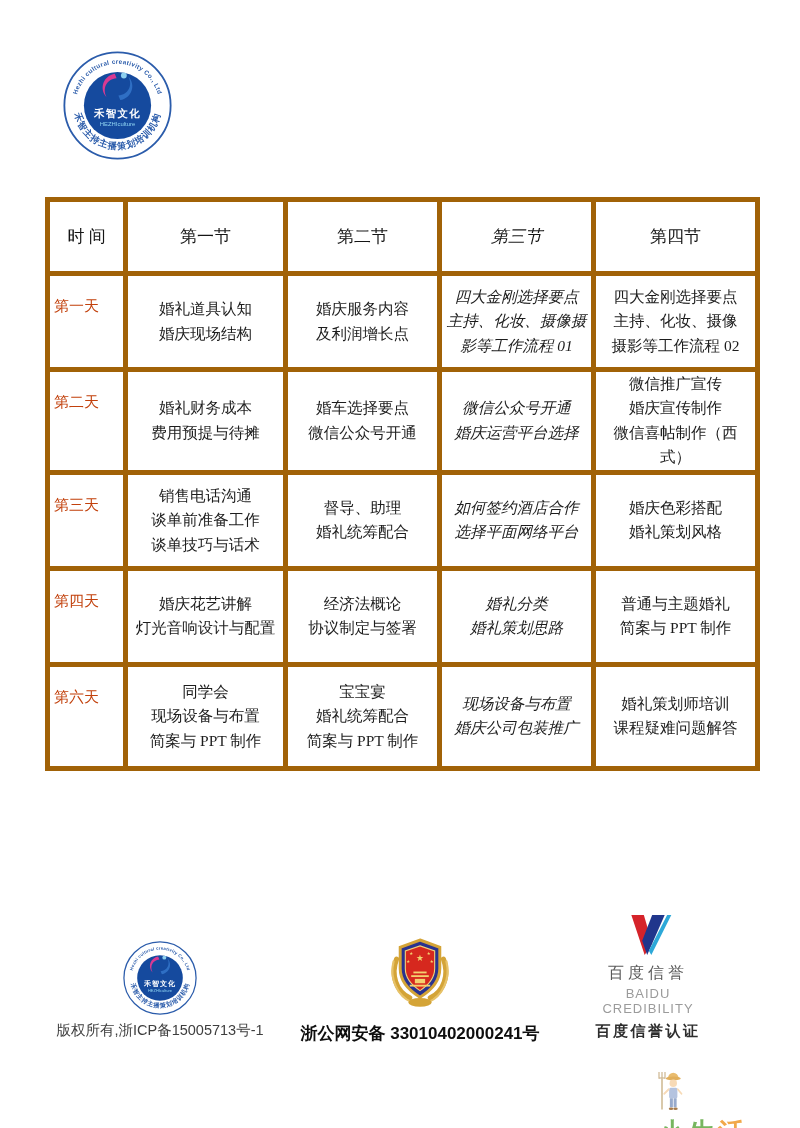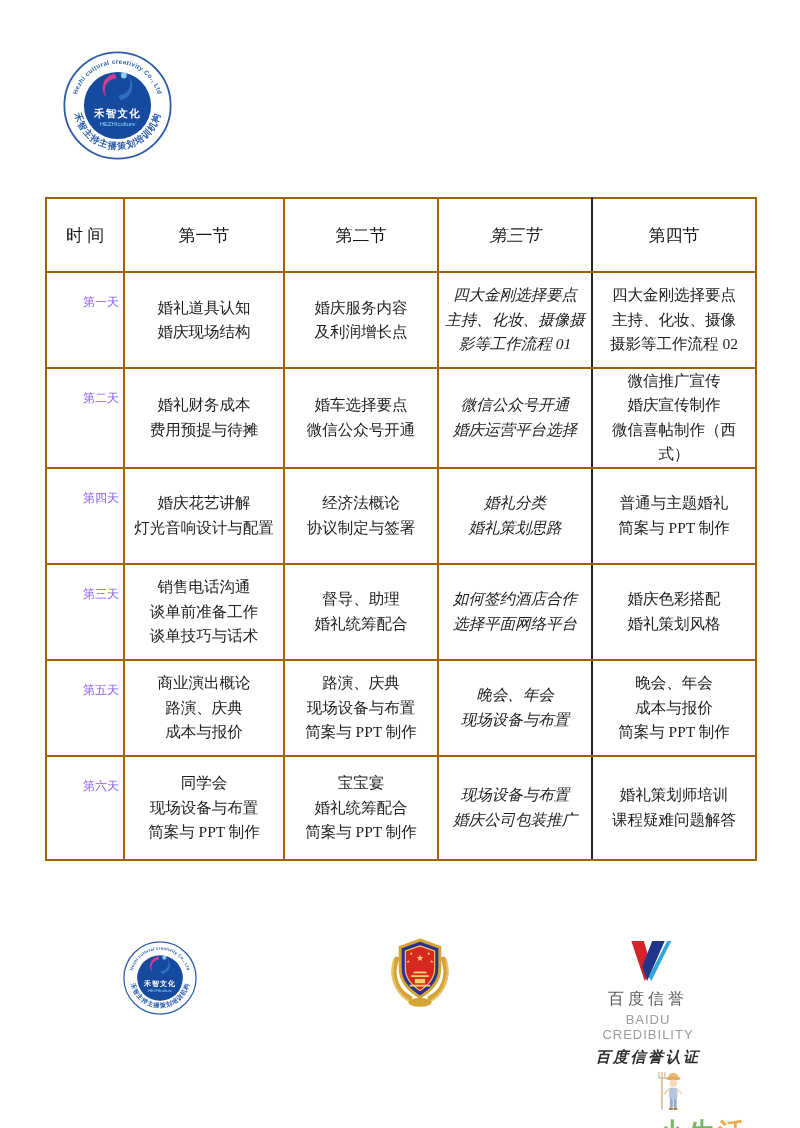--- a/index.html
+++ b/index.html
@@ -9,43 +9,43 @@
 
   
   .logo-large{position:absolute;left:63px;top:51px;width:109px;height:109px;}
   .page-title{position:absolute;left:175px;top:72px;width:570px;text-align:center;
               font-size:47px;font-weight:bold;letter-spacing:1px;color:#0c0c0c;
               font-family:"Liberation Serif", serif;}
 
   
   .course-table{position:absolute;left:45px;top:197px;width:710px;border-collapse:collapse;
                 table-layout:fixed;}
-  .course-table th,.course-table td{border:2px solid #a16207;padding:0 4px;}
+  .course-table th,.course-table td{border:5px solid #a16207;padding:0 4px;}
   .course-table th:nth-child(4),.course-table td:nth-child(4){border-right:2px solid #222;font-style:italic;}
   .course-table thead tr{height:74px;}
   .course-table thead th{font-size:17px;font-weight:normal;text-align:center;color:#151515;}
   .course-table tbody tr{height:96px;}
   .course-table tbody tr:last-child{height:104px;}
-  td.day{vertical-align:top;padding-top:21px;text-align:right;font-size:12px;color:#8b5cf6;}
+  td.day{vertical-align:top;padding-top:21px;text-align:left;font-size:15px;color:#c2410c;}
   td.course{vertical-align:middle;text-align:center;font-size:15.5px;line-height:1.58;
             white-space:pre-line;color:#1d1d1d;}
 
   
   .logo-small{position:absolute;left:123px;top:941px;width:74px;height:74px;}
   .icp-text{position:absolute;left:40px;top:1021px;width:240px;text-align:center;
             font-family:"Liberation Sans", sans-serif;font-size:14.5px;color:#3e3e3e;}
   .police-badge{position:absolute;left:387px;top:932px;width:66px;height:82px;}
   .police-text{position:absolute;left:300px;top:1022px;width:240px;text-align:center;
                font-family:"Liberation Sans", sans-serif;font-size:17px;font-weight:bold;color:#0e0e0e;}
-  .baidu-block{position:absolute;left:588px;top:936px;width:120px;text-align:center;
+  .baidu-block{position:absolute;left:588px;top:910px;width:120px;text-align:center;
                font-family:"Liberation Sans", sans-serif;}
   .baidu-logo{width:60px;height:50px;display:block;margin:0 auto;}
   .baidu-cn{font-size:16px;color:#5a5a5a;letter-spacing:4px;margin-top:3px;}
   .baidu-en{font-size:13px;color:#9b9b9b;letter-spacing:1px;margin-top:2px;}
-  .baidu-cert{font-size:15px;color:#2d2d2d;letter-spacing:2.5px;font-weight:600;margin-top:6px;font-style:italic;}
+  .baidu-cert{font-size:15px;color:#2d2d2d;letter-spacing:2.5px;font-weight:600;margin-top:6px;}
 
   
   .watermark{position:absolute;left:656px;top:1067px;width:144px;height:56px;display:flex;
              align-items:flex-start;opacity:0.92;flex-direction:column;}
   .farmer{width:30px;height:52px;flex:0 0 auto;}
   .wm-text{margin-left:2px;}
   .wm-title{font-family:"Liberation Sans", sans-serif;font-weight:bold;font-size:27px;
             line-height:1.1;letter-spacing:3px;white-space:nowrap;}
   .wm-green{color:#6cb052;}
   .wm-orange{color:#f0a13a;}
@@ -124,54 +124,40 @@
 费用预提与待摊</td>
           <td class="course">婚车选择要点
 微信公众号开通</td>
           <td class="course">微信公众号开通
 婚庆运营平台选择</td>
           <td class="course">微信推广宣传
 婚庆宣传制作
 微信喜帖制作（西式）</td>
         </tr>
         <tr>
-          <td class="day">第四天</td>
-          <td class="course">婚庆花艺讲解
-灯光音响设计与配置</td>
-          <td class="course">经济法概论
-协议制定与签署</td>
-          <td class="course">婚礼分类
-婚礼策划思路</td>
-          <td class="course">普通与主题婚礼
-简案与 PPT 制作</td>
-        </tr>
-        <tr>
           <td class="day">第三天</td>
           <td class="course">销售电话沟通
 谈单前准备工作
 谈单技巧与话术</td>
           <td class="course">督导、助理
 婚礼统筹配合</td>
           <td class="course">如何签约酒店合作
 选择平面网络平台</td>
           <td class="course">婚庆色彩搭配
 婚礼策划风格</td>
         </tr>
         <tr>
-          <td class="day">第五天</td>
-          <td class="course">商业演出概论
-路演、庆典
-成本与报价</td>
-          <td class="course">路演、庆典
-现场设备与布置
-简案与 PPT 制作</td>
-          <td class="course">晚会、年会
-现场设备与布置</td>
-          <td class="course">晚会、年会
-成本与报价
+          <td class="day">第四天</td>
+          <td class="course">婚庆花艺讲解
+灯光音响设计与配置</td>
+          <td class="course">经济法概论
+协议制定与签署</td>
+          <td class="course">婚礼分类
+婚礼策划思路</td>
+          <td class="course">普通与主题婚礼
 简案与 PPT 制作</td>
         </tr>
         <tr>
           <td class="day">第六天</td>
           <td class="course">同学会
 现场设备与布置
 简案与 PPT 制作</td>
           <td class="course">宝宝宴
 婚礼统筹配合
 简案与 PPT 制作</td>
@@ -179,39 +165,41 @@
 婚庆公司包装推广</td>
           <td class="course">婚礼策划师培训
 课程疑难问题解答</td>
         </tr>
       </tbody>
     </table>
 
   <svg class="logo-small">
     <use href="#hezhi-logo"></use>
   </svg>
+  <div class="icp-text">版权所有,浙ICP备15005713号-1</div>
 
   <svg class="police-badge" viewBox="0 0 90 100">
     <path d="M31 84 C12 75 5 52 13 31" stroke="#d4a437" stroke-width="7" fill="none" stroke-linecap="round"></path>
     <path d="M59 84 C78 75 85 52 77 31" stroke="#d4a437" stroke-width="7" fill="none" stroke-linecap="round"></path>
     <path d="M34 90 C14 82 3 57 9 34" stroke="#e7c268" stroke-width="3" fill="none" stroke-linecap="round"></path>
     <path d="M56 90 C76 82 87 57 81 34" stroke="#e7c268" stroke-width="3" fill="none" stroke-linecap="round"></path>
     <ellipse cx="45" cy="90" rx="16" ry="6" fill="#d4a437"></ellipse>
     <path d="M45 5 L72 15 L72 44 C72 62 60 74 45 83 C30 74 18 62 18 44 L18 15 Z" fill="#29338f" stroke="#d4a437" stroke-width="4"></path>
     <path d="M45 13 L65 20 L65 44 C65 57 56 67 45 74 C34 67 25 57 25 44 L25 20 Z" fill="#d6281e" stroke="#f2d077" stroke-width="1.5"></path>
     <text x="45" y="33" text-anchor="middle" font-size="12" fill="#f4d06f">★</text>
     <text x="33" y="26" text-anchor="middle" font-size="6" fill="#f4d06f">★</text>
     <text x="57" y="26" text-anchor="middle" font-size="6" fill="#f4d06f">★</text>
     <text x="29" y="36" text-anchor="middle" font-size="6" fill="#f4d06f">★</text>
     <text x="61" y="36" text-anchor="middle" font-size="6" fill="#f4d06f">★</text>
     <rect x="36" y="48" width="18" height="2.5" fill="#f4d06f"></rect>
     <rect x="33" y="53" width="24" height="2.5" fill="#f4d06f"></rect>
     <rect x="38" y="58" width="14" height="6" fill="#f4d06f"></rect>
     <rect x="31" y="66" width="28" height="2.5" fill="#f4d06f"></rect>
   </svg>
+  <div class="police-text">浙公网安备 33010402000241号</div>
 
   <div class="baidu-block">
     <svg class="baidu-logo" viewBox="0 0 64 60">
       <path d="M12 6 L27 6 L37 40 L28 54 Z" fill="#d5232a"></path>
       <path d="M37 6 L52 6 L31 54 L25 37 Z" fill="#20368c"></path>
       <path d="M55 6 L60 6 L36 54 L33 49 Z" fill="#2da8d8"></path>
     </svg>
     <div class="baidu-cn">百度信誉</div>
     <div class="baidu-en">BAIDU CREDIBILITY</div>
     <div class="baidu-cert">百度信誉认证</div>

